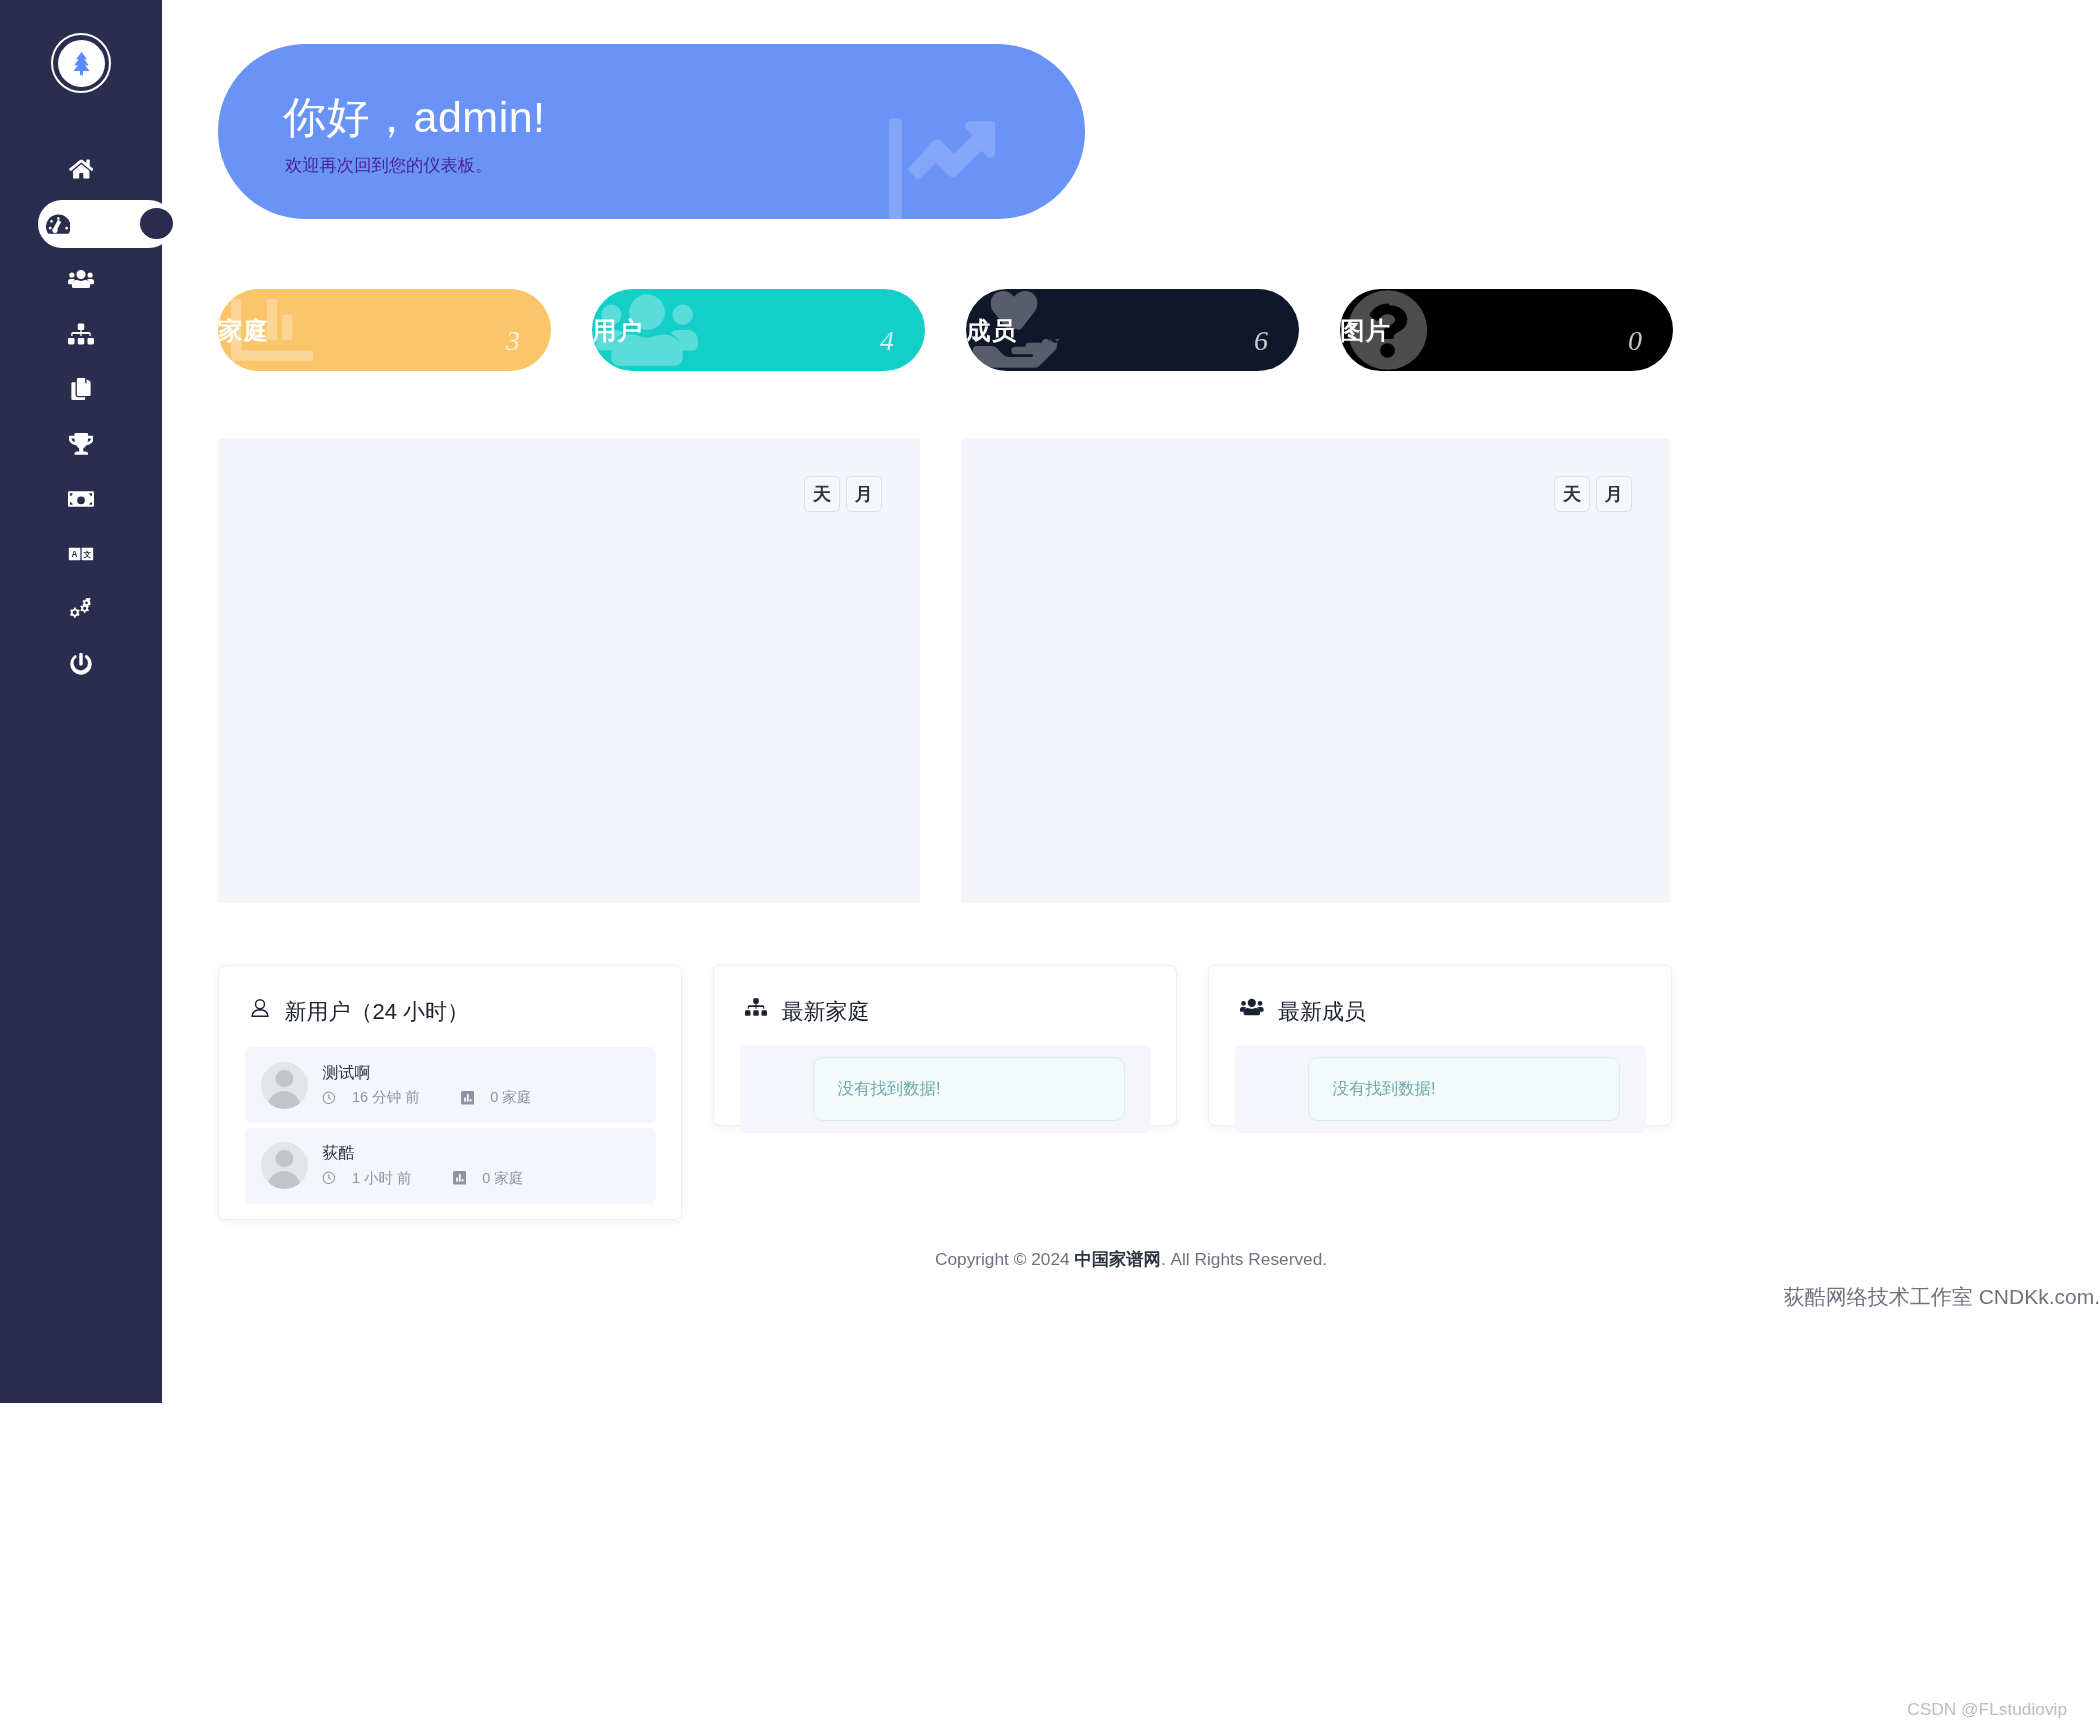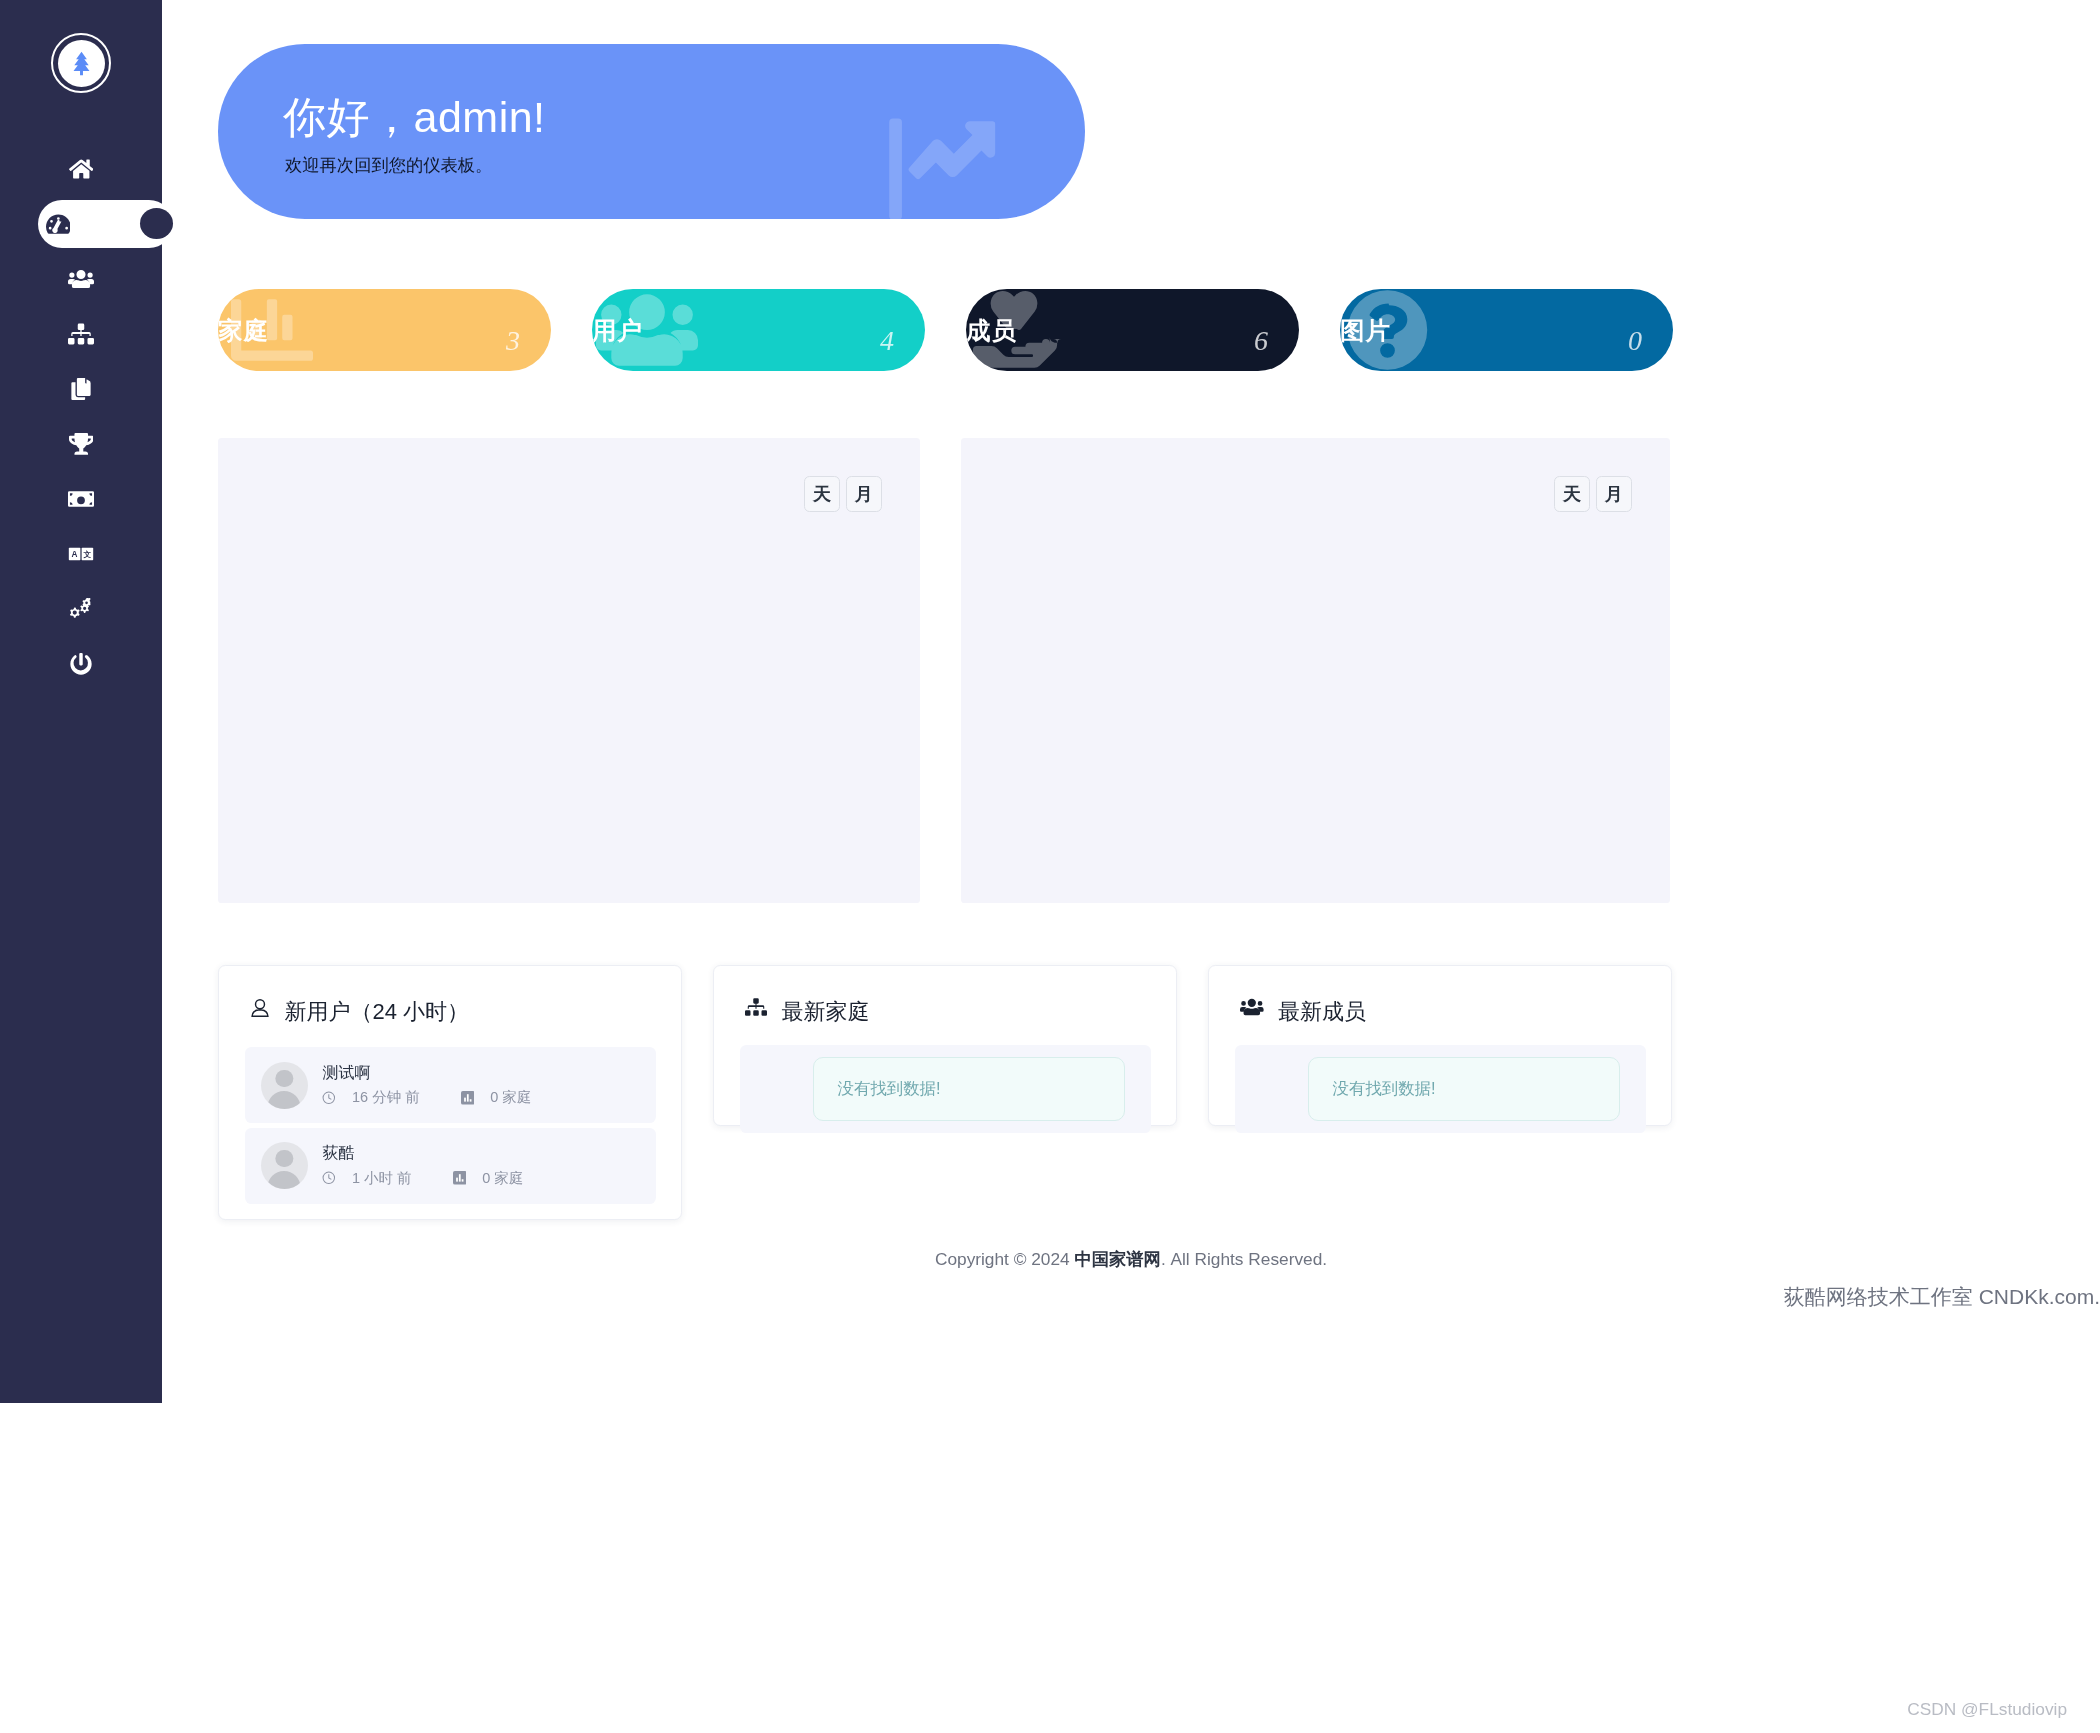--- a/index.html
+++ b/index.html
@@ -103,21 +103,21 @@
     font-size: 43px;
     color: #ffffff;
     font-weight: 400;
     letter-spacing: 0.5px;
     white-space: nowrap;
   }
   .hero-sub {
     position: absolute;
     left: 67px; top: 109px;
     font-size: 17.3px;
-    color: #0f172a;
+    color: #4c1d95;
   }
 
   
   .stats {
     position: absolute;
     left: 56px; top: 289px;
     width: 1455px;
     display: flex;
     gap: 41px;
   }
@@ -429,21 +429,21 @@
     <div class="stat" style="background:#0f172a">
       <span class="stat-bg">
         <svg width="98" height="82" viewBox="0 0 576 512">
             <path d="M275.3 250.5a16 16 0 0 0 25.4 0l85.6-110.3a83 83 0 0 0-10.4-110.3c-30.9-27.6-80-22.1-108.4 7.3l-10.7 11.1-10.7-11.1c-28.4-29.4-77.5-34.9-108.4-7.3a83 83 0 0 0-10.4 110.3l85.6 110.3zM552 312a24 24 0 0 0-24 24h-8c-22 0-40-15.6-40-34.7V336a24 24 0 0 0-48 0h-80a24 24 0 0 0-24 24h-64a24 24 0 0 0 0 48h104a8 8 0 0 1 0 16H224a48 48 0 0 1-33.9-14.1l-40-40A48 48 0 0 0 116.1 356H24a24 24 0 0 0-24 24v88a24 24 0 0 0 24 24h360a48 48 0 0 0 33.9-14.1l94.1-94.1a48 48 0 0 0 14-33.9V336a24 24 0 0 0-24-24z"></path>
           </svg>
       </span>
       <span class="stat-label">成员</span>
       <span class="stat-value">6</span>
     </div>
 
-    <div class="stat" style="background:#0369a1">
+    <div class="stat" style="background:#000000">
       <span class="stat-bg">
         <svg width="87" height="82" viewBox="0 0 512 512">
             <path d="M504 256a248 248 0 1 1-496 0 248 248 0 0 1 496 0zM262.7 90c-54.5 0-89.3 23-116.6 63.8a12 12 0 0 0 2.7 16.3l34.7 26.3a12 12 0 0 0 16.6-2.1c18-22.8 30.3-36 57.7-36 20.6 0 46 13.3 46 33.3 0 15.1-12.5 22.9-32.8 34.3-23.7 13.3-55.1 29.8-55.1 71.2V300a12 12 0 0 0 12 12h56a12 12 0 0 0 12-12v-3.6c0-28.7 83.8-29.9 83.8-107.5 0-58.5-60.7-86.9-114-86.9zM256 338a46 46 0 1 0 0 92 46 46 0 0 0 0-92z"></path>
           </svg>
       </span>
       <span class="stat-label">图片</span>
       <span class="stat-value">0</span>
     </div>
 
   </div>

